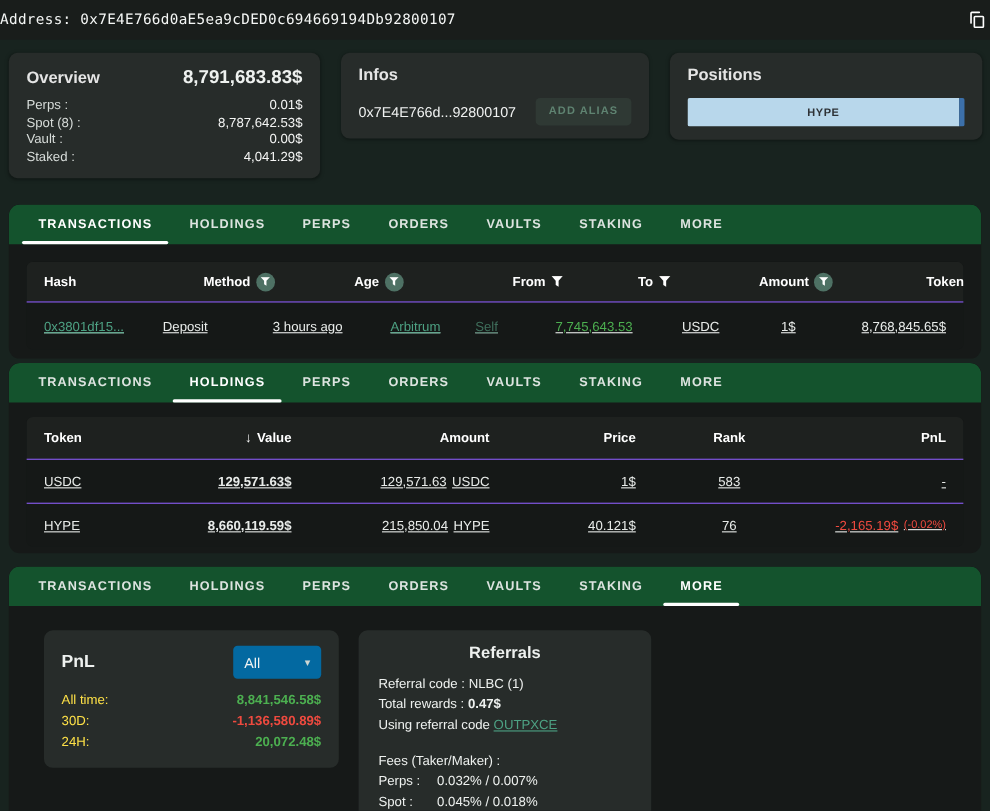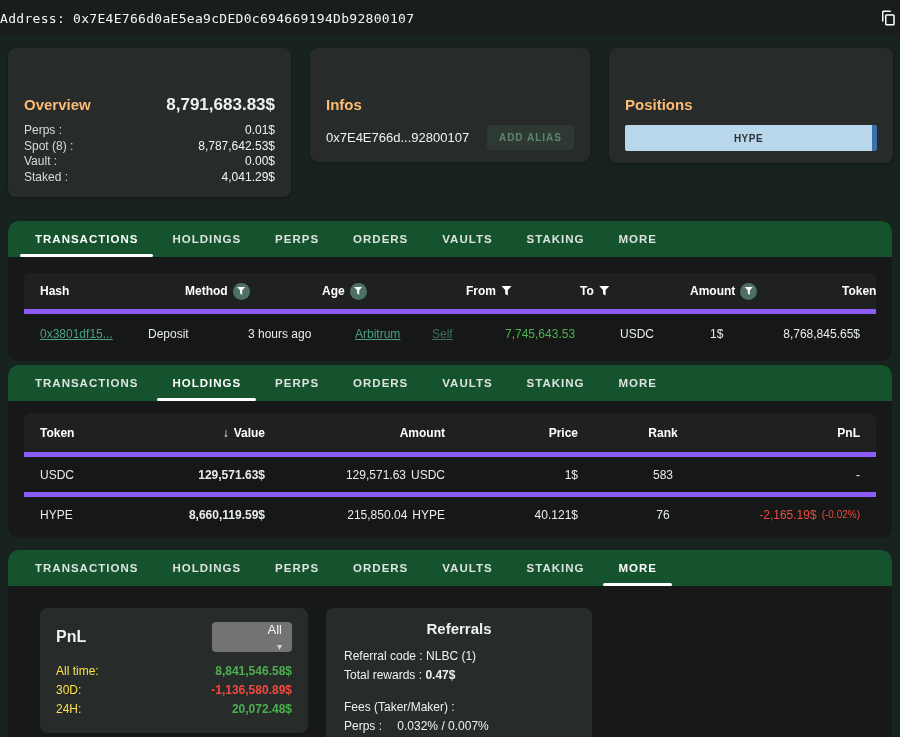--- a/index.html
+++ b/index.html
@@ -23,21 +23,21 @@
   
   .top-cards {
     margin:12px 8px 0 8px;
     display:grid; grid-template-columns:283px 280px 284px; column-gap:19px;
     align-items:start;
   }
   .card {
     background:#272c2a; border-radius:8px; padding:12px 16px;
     box-shadow:0 1px 3px rgba(0,0,0,.35);
   }
-  .card-title { font-size:15px; font-weight:bold; color:#fdba74;margin-top:36px; }
+  .card-title { font-size:15px; font-weight:bold; color:#e5e5e5; }
   .card-head { display:flex; align-items:baseline; justify-content:space-between; margin-bottom:8px; }
   .card-total { font-size:17px; font-weight:bold; }
   .kv-row { display:flex; justify-content:space-between; line-height:15.5px; font-size:12px; }
   .kv-row .k { color:#d7dcd9; }
   .kv-row .v { color:#f4f5f4; }
   .infos-row { display:flex; align-items:center; justify-content:space-between; margin-top:12px; }
   .infos-addr { font-size:13px; color:#f0f2f1; }
   .alias-btn {
     background:#2f3934; color:#5f8371; border:none; border-radius:4px;
     font-size:10px; font-weight:bold; letter-spacing:1px; padding:7px 12px; cursor:pointer;
@@ -66,21 +66,21 @@
   .tab.active::after {
     content:""; position:absolute; left:2px; right:2px; bottom:0; height:3px;
     background:#ffffff; border-radius:2px;
   }
   .section-body { padding:16px 16px 8px 16px; }
   .section.s2 .section-body { padding:13px 16px 6px 16px; }
   .section.s3 .section-body { padding:22px 24px 16px 24px; }
   
   .table { background:#151817; border-radius:6px; overflow:hidden; }
   .thead { background:#1e211f; font-weight:bold; color:#ffffff; }
-  .trow  { border-top:5px solid #8b5cf6; color:#e9ecea; }
+  .trow  { border-top:1px solid #8b5cf6; color:#e9ecea;text-decoration:underline; }
   .tx-grid {
     display:grid; grid-template-columns:124px 100px 107px 77px 73px 115px 90px 55px 1fr;
     align-items:center;
   }
   .tx-grid.thead { height:36px;gap:37px; }
   .tx-grid.trow { height:44px; }
   .hold-grid {
     display:grid; grid-template-columns:116px 125px 180px 133px 170px 1fr;
     align-items:center;
   }
@@ -109,23 +109,23 @@
   .link.dim { color:#3f6f5c; }
   .green { color:#4caf50; }
   .red { color:#ef4a3f; }
   .pct { font-size:10px; }
   
   .more-cards { display:flex; gap:18px; align-items:flex-start; margin-left:8px; }
   .pnl-card { width:268px; background:#272c2a; border-radius:8px; padding:14px 16px; }
   .pnl-head { display:flex; align-items:center; justify-content:space-between; }
   .pnl-title { font-size:16px; font-weight:bold; }
   .range-select {
-    width:80px; height:30px; background:#737373; border-radius:4px;
-    display:flex; align-items:flex-end; justify-content:space-between; padding:0 10px;
-    font-size:13px; color:#f2f4f3; cursor:pointer;flex-direction:column;
+    width:80px; height:30px; background:#0369a1; border-radius:4px;
+    display:flex; align-items:center; justify-content:space-between; padding:0 10px;
+    font-size:13px; color:#f2f4f3; cursor:pointer;
   }
   .range-select .caret { font-size:10px; color:#cfd6d2; }
   .pnl-rows { margin-top:10px; }
   .pnl-row { display:flex; justify-content:space-between; line-height:19px; font-size:12px; }
   .pnl-row .k { color:#fde047; }
   .pnl-row .v { font-weight:bold; }
   .ref-card { width:266px; background:#272c2a; border-radius:8px; padding:12px 18px 16px 18px; }
   .ref-title { text-align:center; font-size:15px; font-weight:bold; margin-bottom:10px; }
   .ref-line { font-size:12px; line-height:19px; color:#eef1ef; }
   .ref-line .b { font-weight:bold; }
@@ -403,20 +403,24 @@
       <div class="ref-card">
         <div class="ref-title">Referrals</div>
         <div class="ref-line">
           <span>Referral code :</span>
           <span>NLBC (1)</span>
         </div>
         <div class="ref-line">
           <span>Total rewards :</span>
           <span class="b">0.47$</span>
         </div>
+        <div class="ref-line">
+          <span>Using referral code</span>
+          <span class="link">OUTPXCE</span>
+        </div>
         <div class="fees-block">
           <div class="ref-line b">Fees (Taker/Maker) :</div>
           <div class="ref-line">
             <span class="fee-label">Perps :</span>
             <span>0.032% / 0.007%</span>
           </div>
           <div class="ref-line">
             <span class="fee-label">Spot :</span>
             <span>0.045% / 0.018%</span>
           </div>

